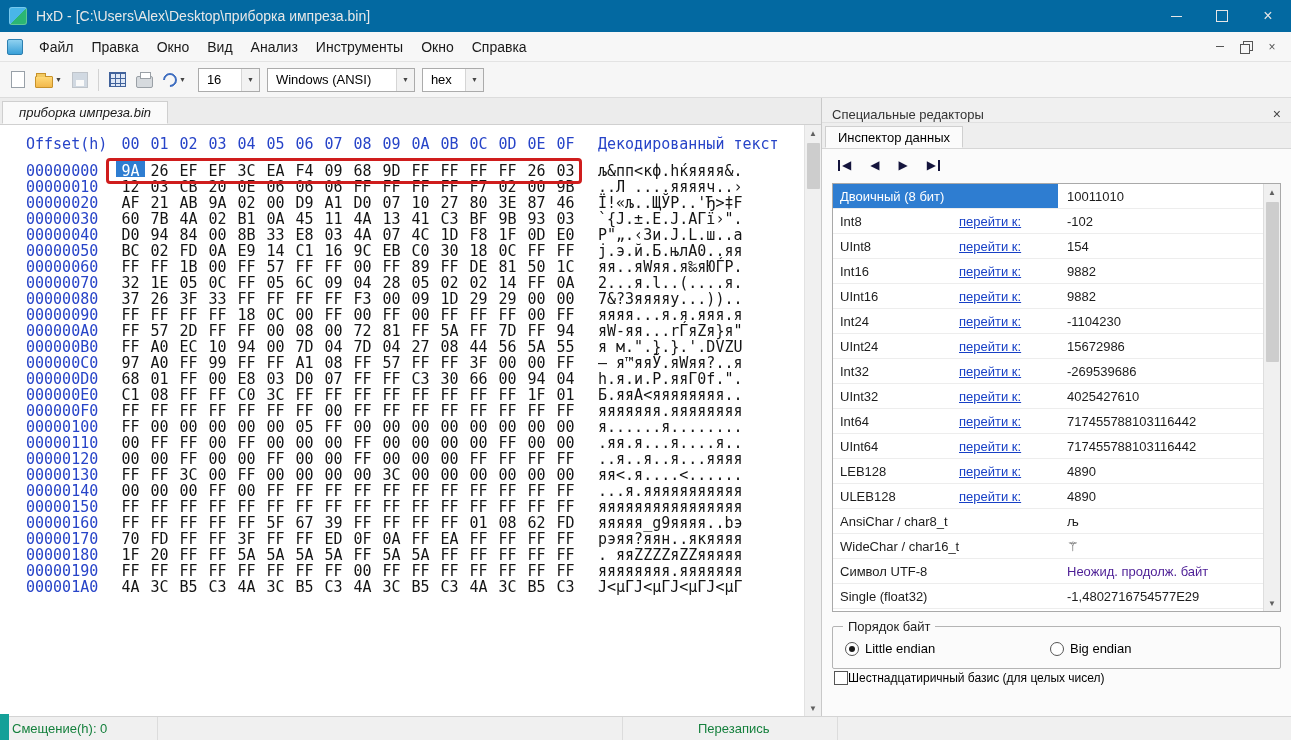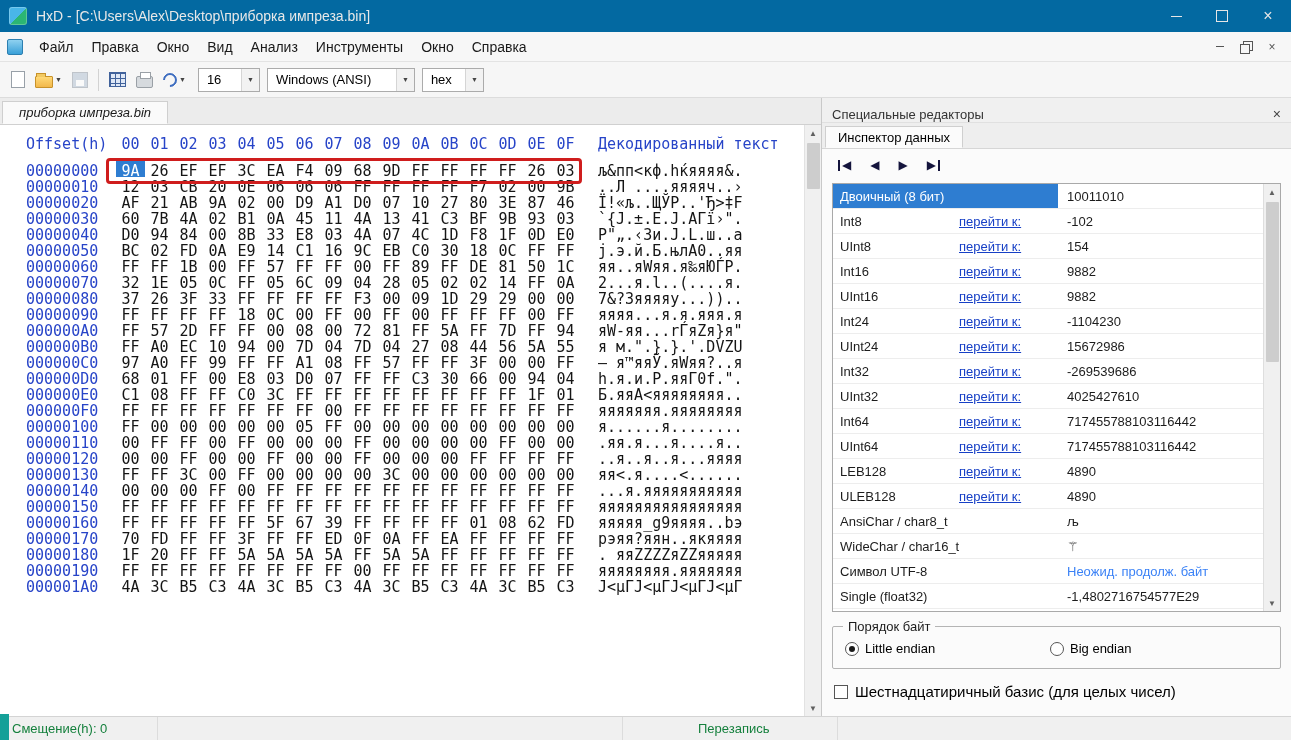--- a/index.html
+++ b/index.html
@@ -86,31 +86,31 @@
   .nav-last::after  { content:""; width:2px; height:11px; background:#14143c; margin-left:2px; }
   .insp { margin:2px 10px 0 10px; height:429px; flex:none; background:#fff; border:1px solid #a9a9a9; display:flex; }
   .insp-rows { flex:1; overflow:hidden; }
   .insp-row { height:25px; display:flex; align-items:center; border-bottom:1px solid #ededed; font-size:13px; color:#1c1c1c; }
   .left-cols { width:225px; height:100%; flex:none; display:flex; align-items:center; }
   .insp-row.selected .left-cols { background:#2e7dd1; color:#fff; }
   .c-name { width:126px; padding-left:7px; white-space:nowrap; flex:none; }
   .c-link { flex:1; }
   .goto { color:#1740c6; text-decoration:underline; }
   .c-value { flex:1; padding-left:9px; white-space:pre; overflow:hidden; }
-  .muted { color:#3b82f6; }
+  .muted { color:#4c1d95; }
   .insp-sb { width:17px; flex:none; background:#f0f0f0; border-left:1px solid #dedede; display:flex; flex-direction:column; }
   .inspthumb { height:160px; }
 
   .groupbox { margin:14px 10px 0 10px; border:1px solid #b4b4b4; border-radius:2px; position:relative; padding:14px 12px 12px 12px; flex:none; }
   .legend { position:absolute; top:-8px; left:10px; background:#fbfbfb; padding:0 5px; font-size:13px; color:#1c1c1c; }
   .radios { display:flex; }
   .radio-opt { display:flex; align-items:center; gap:6px; font-size:13px; width:205px; }
   .rd { width:14px; height:14px; border:1px solid #555; border-radius:50%; background:#fff; position:relative; flex:none; }
   .rd.on::after { content:""; position:absolute; inset:3px; background:#1a1a1a; border-radius:50%; }
-  .cbrow { margin:14px 10px 0 12px; display:flex; align-items:center; gap:7px; font-size:15px; flex:none; }
+  .cbrow { margin:2px 10px 0 12px; display:flex; align-items:center; font-size:12px; flex:none; }
   .cb { width:14px; height:14px; border:1px solid #555; background:#fff; flex:none; }
 
   
   .statusbar { height:24px; flex:none; background:#f0f0f0; border-top:1px solid #d4d4d4; display:flex; align-items:stretch; font-size:13px; color:#15803d; }
   .sb-sec { border-right:1px solid #dcdcdc; display:flex; align-items:center; }
   .sb1 { width:158px; padding-left:12px; }
   .sb2 { width:465px; }
   .sb3 { width:215px; padding-left:75px; }
   .sb4 { flex:1; border-right:none; }
   .teal { position:absolute; left:0; bottom:0; width:9px; height:26px; background:#14a098; z-index:9; }

